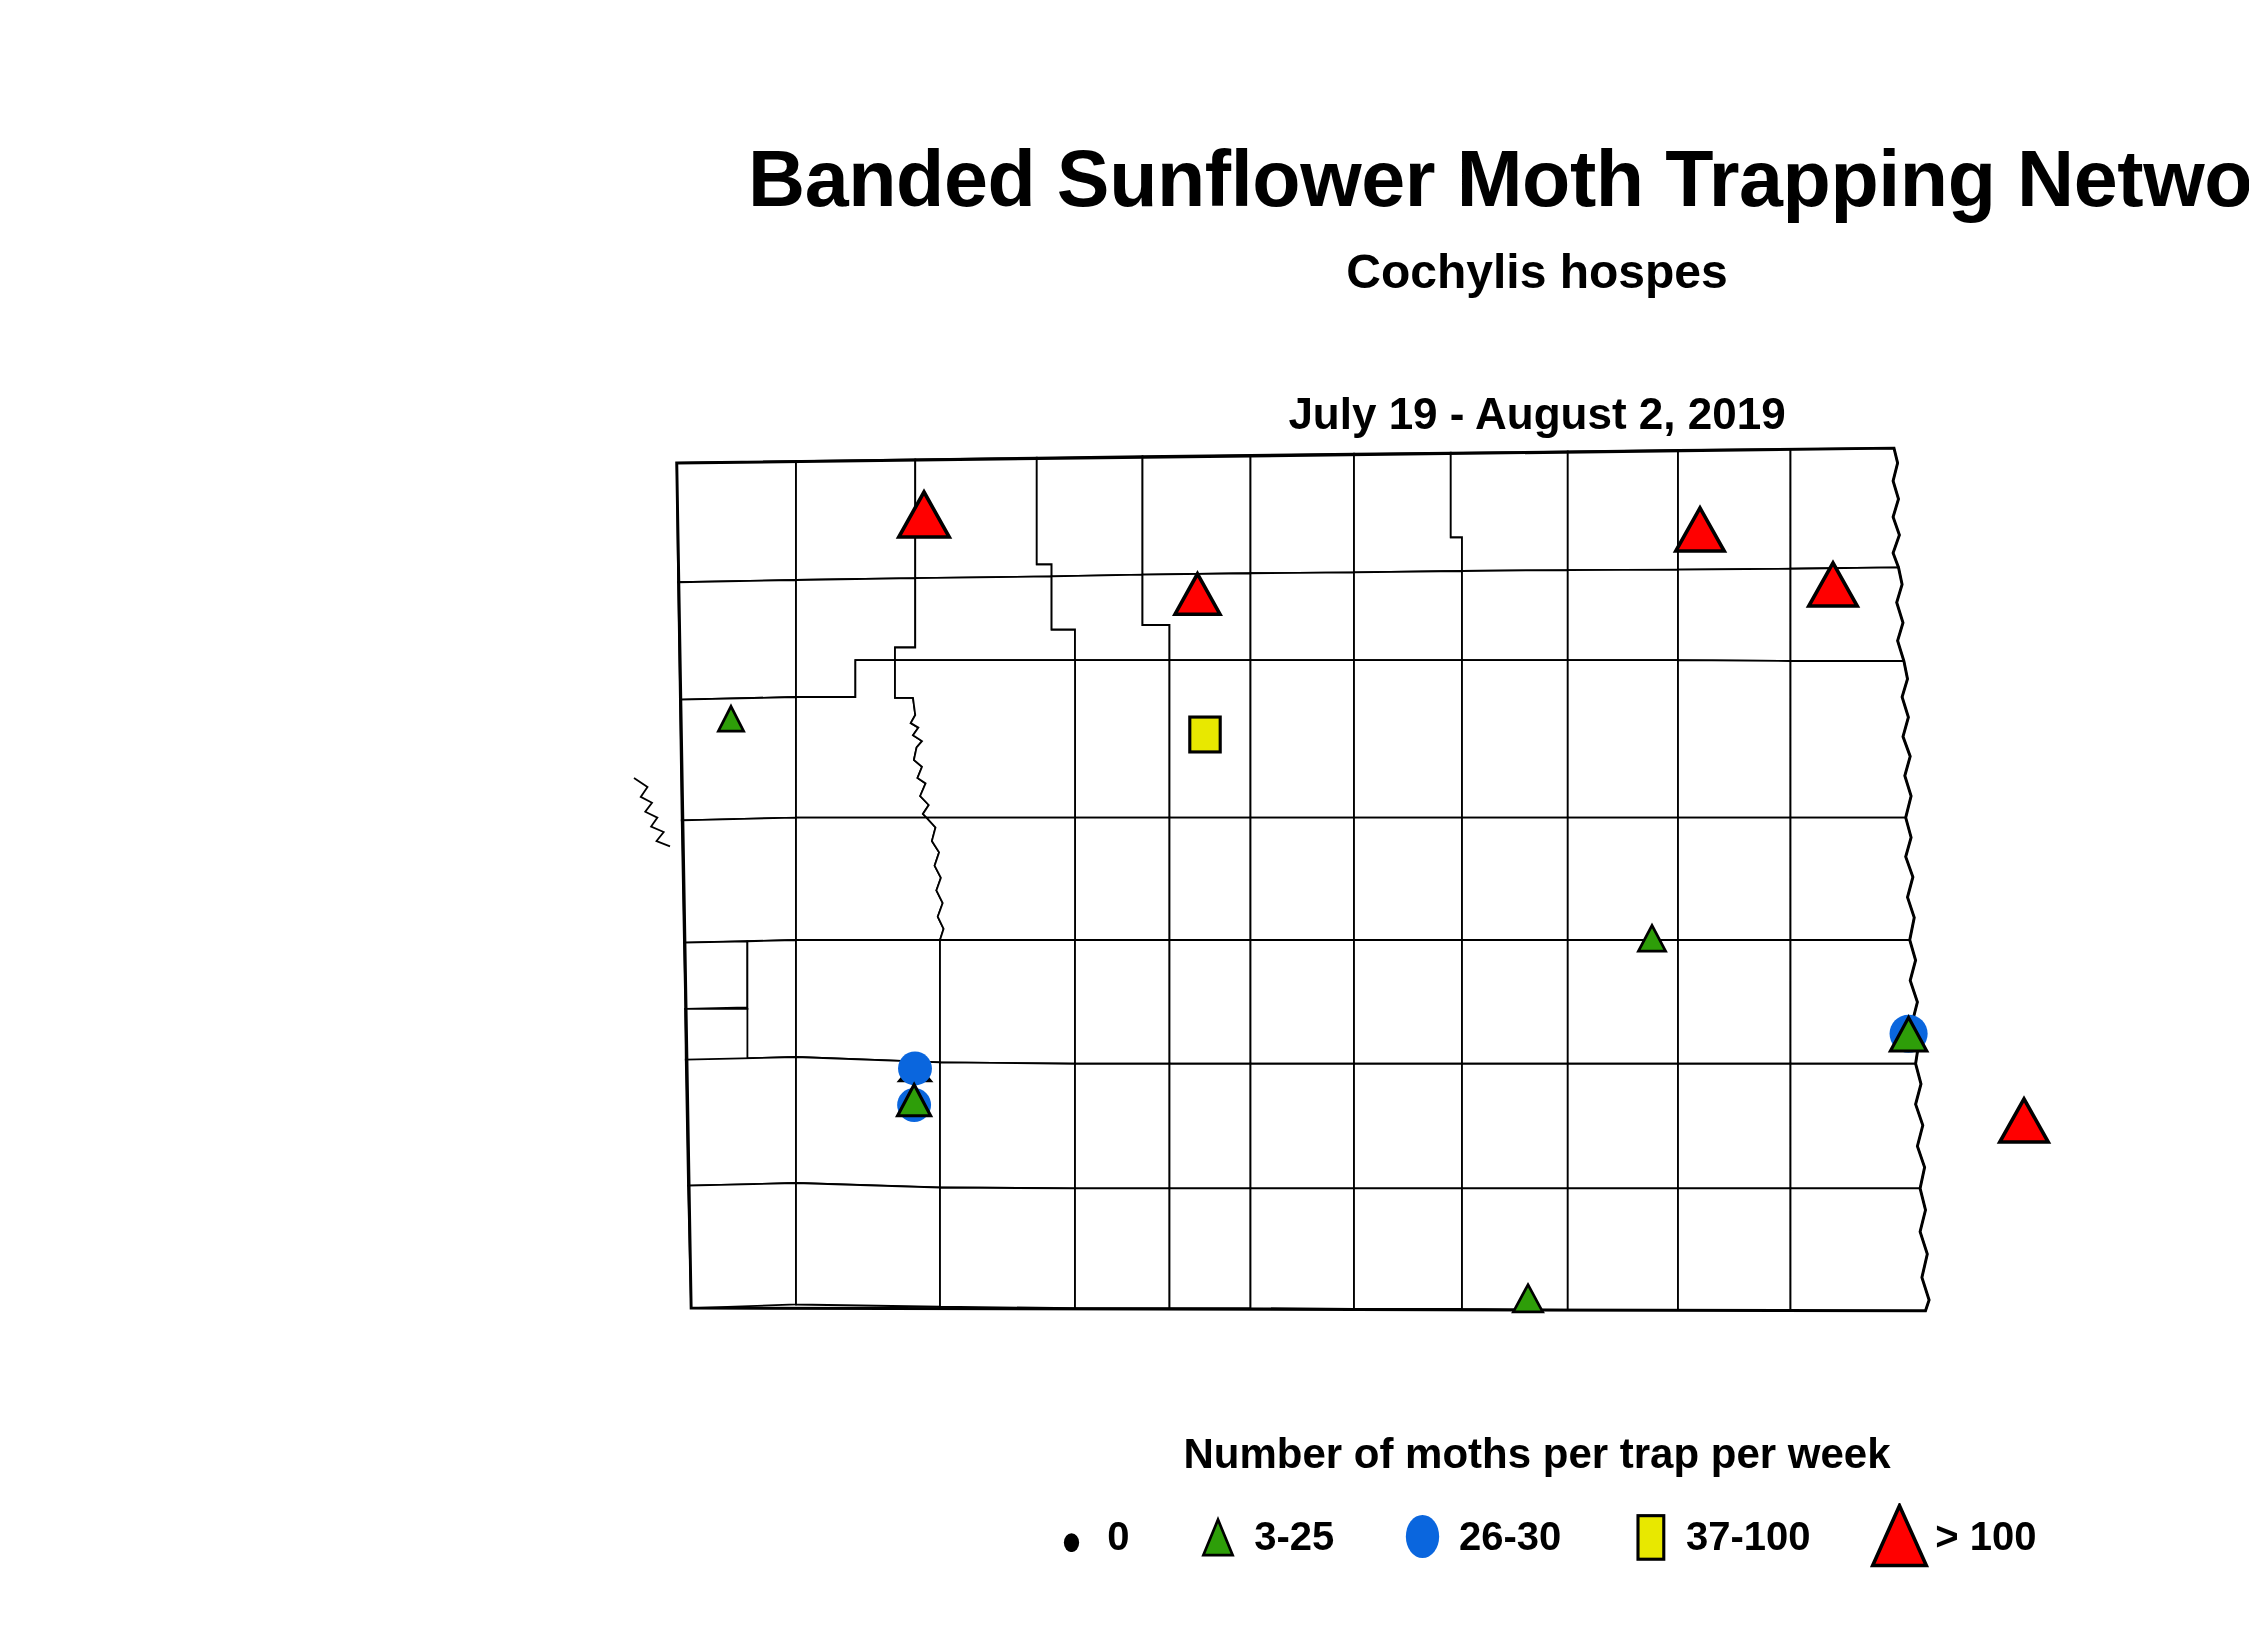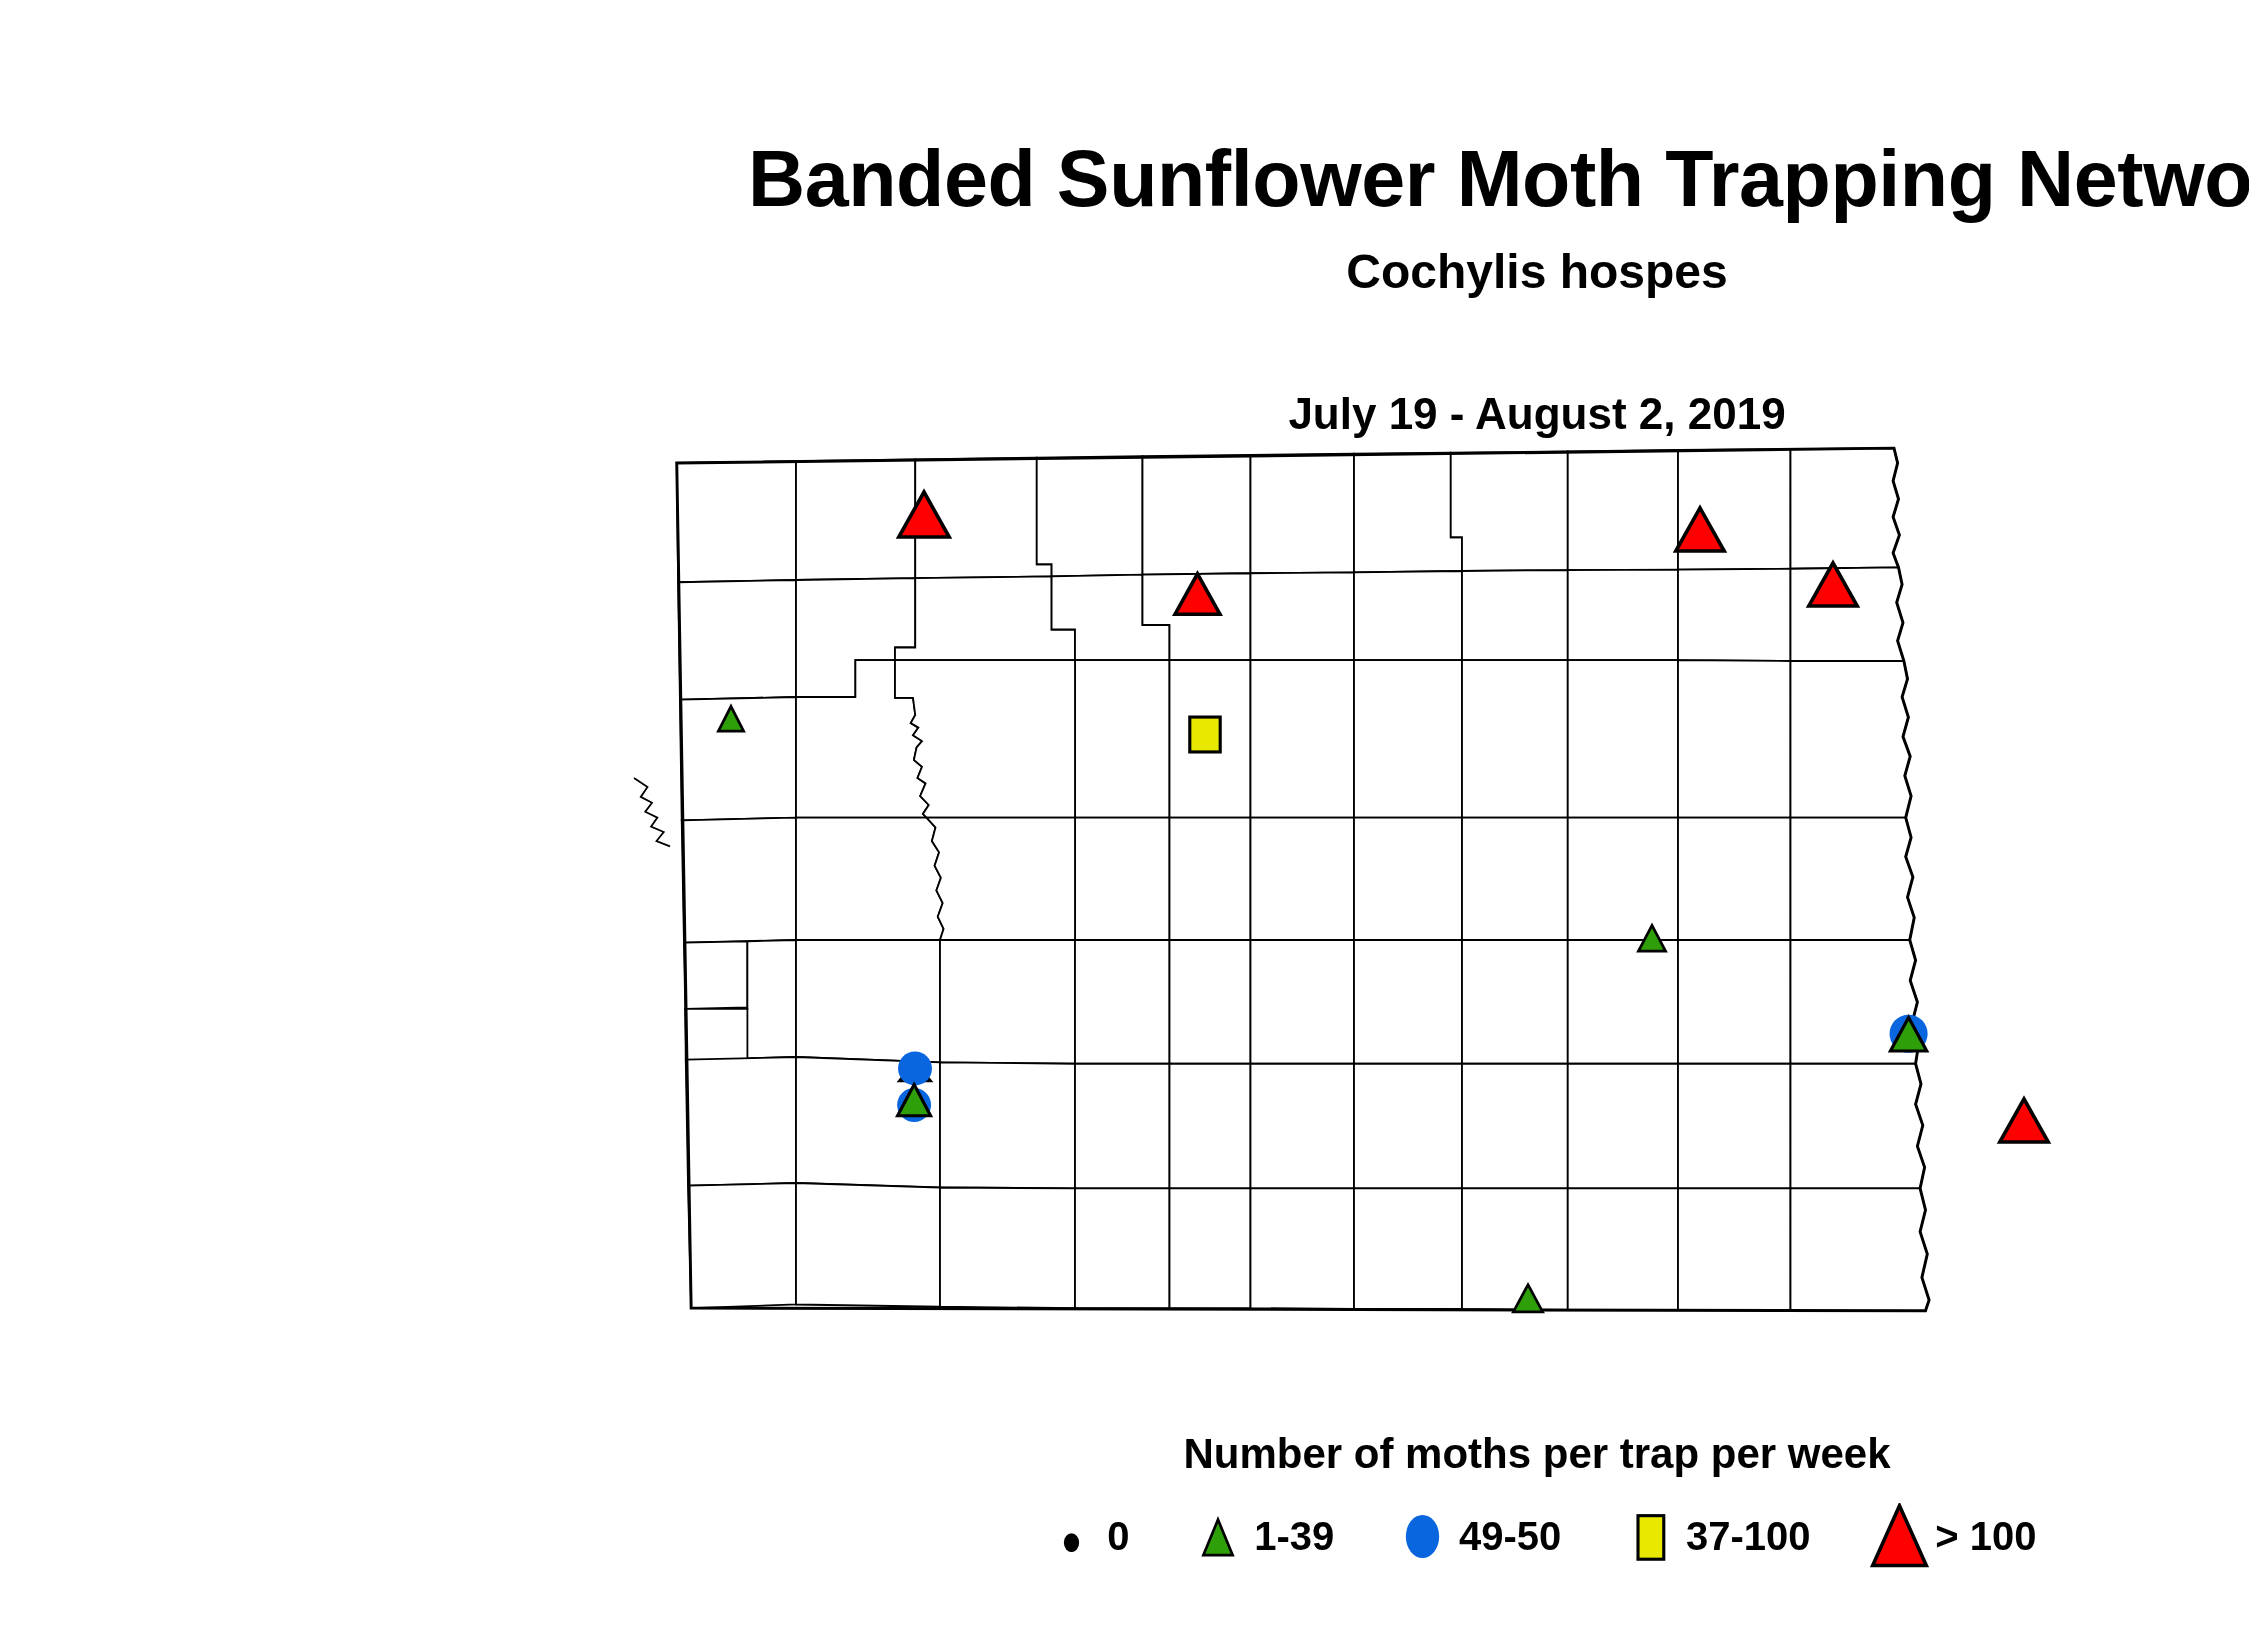--- a/index.html
+++ b/index.html
@@ -333,30 +333,30 @@
       </span>
       <span class="legend-label">0</span>
     </div>
 
     <div class="legend-item">
       <span class="legend-sym">
         <svg width="40" height="45" viewBox="0 0 90 100">
             <polygon points="45,12 78,92 12,92" fill="#2E9E09" stroke="#000000" stroke-width="6"></polygon>
           </svg>
       </span>
-      <span class="legend-label">1-39</span>
+      <span class="legend-label">3-25</span>
     </div>
 
     <div class="legend-item">
       <span class="legend-sym">
         <svg width="45" height="49" viewBox="0 0 100 108">
             <ellipse cx="50" cy="54" rx="37" ry="48" fill="#0A66DE"></ellipse>
           </svg>
       </span>
-      <span class="legend-label">49-50</span>
+      <span class="legend-label">26-30</span>
     </div>
 
     <div class="legend-item">
       <span class="legend-sym">
         <svg width="40" height="50" viewBox="0 0 90 112">
             <rect x="18" y="8" width="58" height="98" fill="#E8E800" stroke="#000000" stroke-width="7"></rect>
           </svg>
       </span>
       <span class="legend-label">37-100</span>
     </div>

